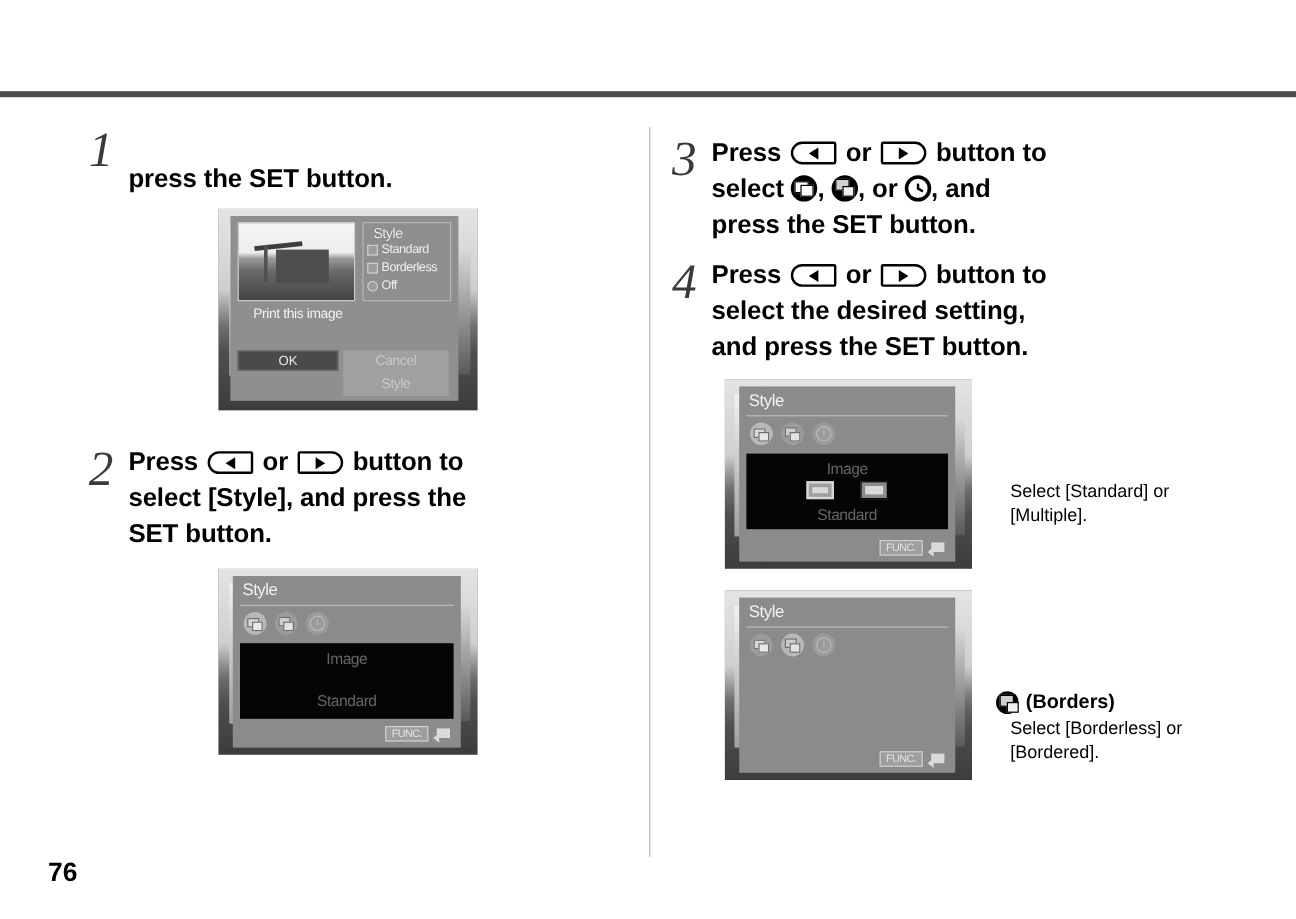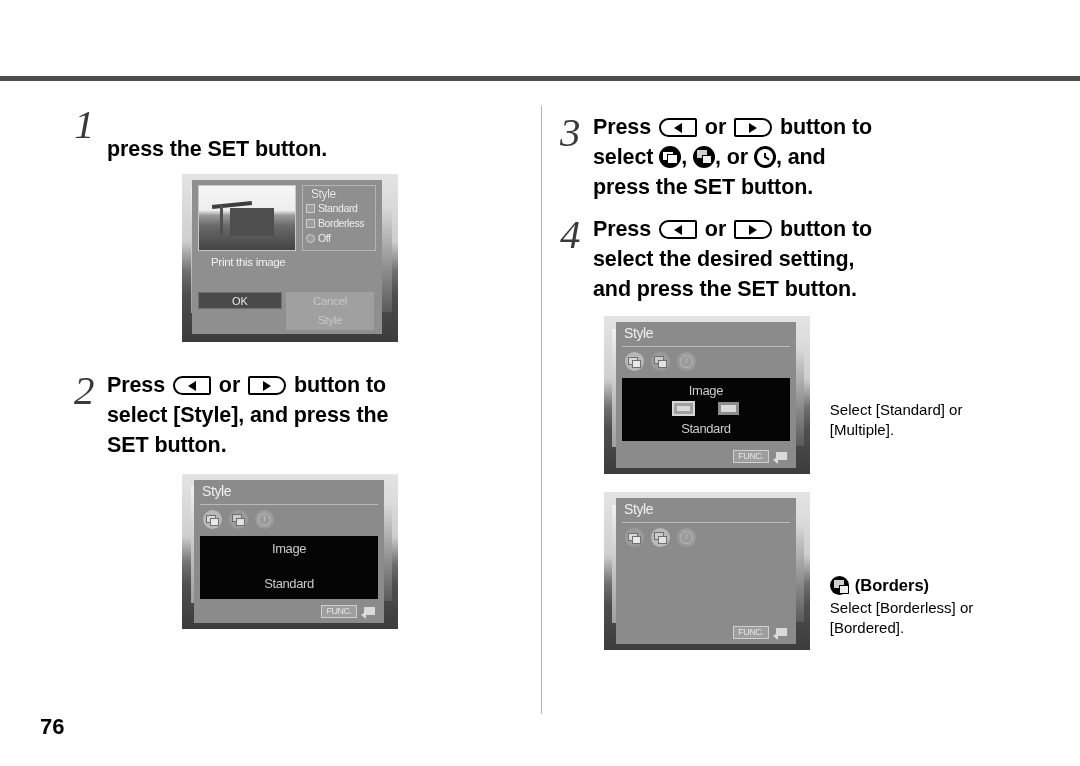--- a/index.html
+++ b/index.html
@@ -394,21 +394,21 @@
     position: absolute;
     left: 9px; top: 6px; width: 1.4px; height: 5px;
     background: #b9b9b9;
   }
   .lcd-style .blackbox {
     position: absolute;
     left: 6px; top: 56px;
     right: 6px;
     height: 63px;
     background: #050505;
-    color: #5eead4;
+    color: #15803d;
     text-align: center;
   }
   .lcd-style .blackbox .lbl-top {
     font-size: 13px;
     margin-top: 5px;
     letter-spacing: -0.4px;
   }
   .lcd-style .blackbox .lbl-bot {
     font-size: 13px;
     margin-top: 5px;
@@ -492,20 +492,21 @@
     color: #000;
     display: flex;
     align-items: center;
     gap: 6px;
     margin-bottom: 3px;
   }
   .fig-caption .cap-body {
     font-size: 15px;
     line-height: 20px;
     color: #000;
+    margin-left: 12px;
   }
 
   
   .page-num {
     position: absolute;
     left: 40px;
     top: 714px;
     font-size: 22px;
     font-weight: bold;
     color: #000;

